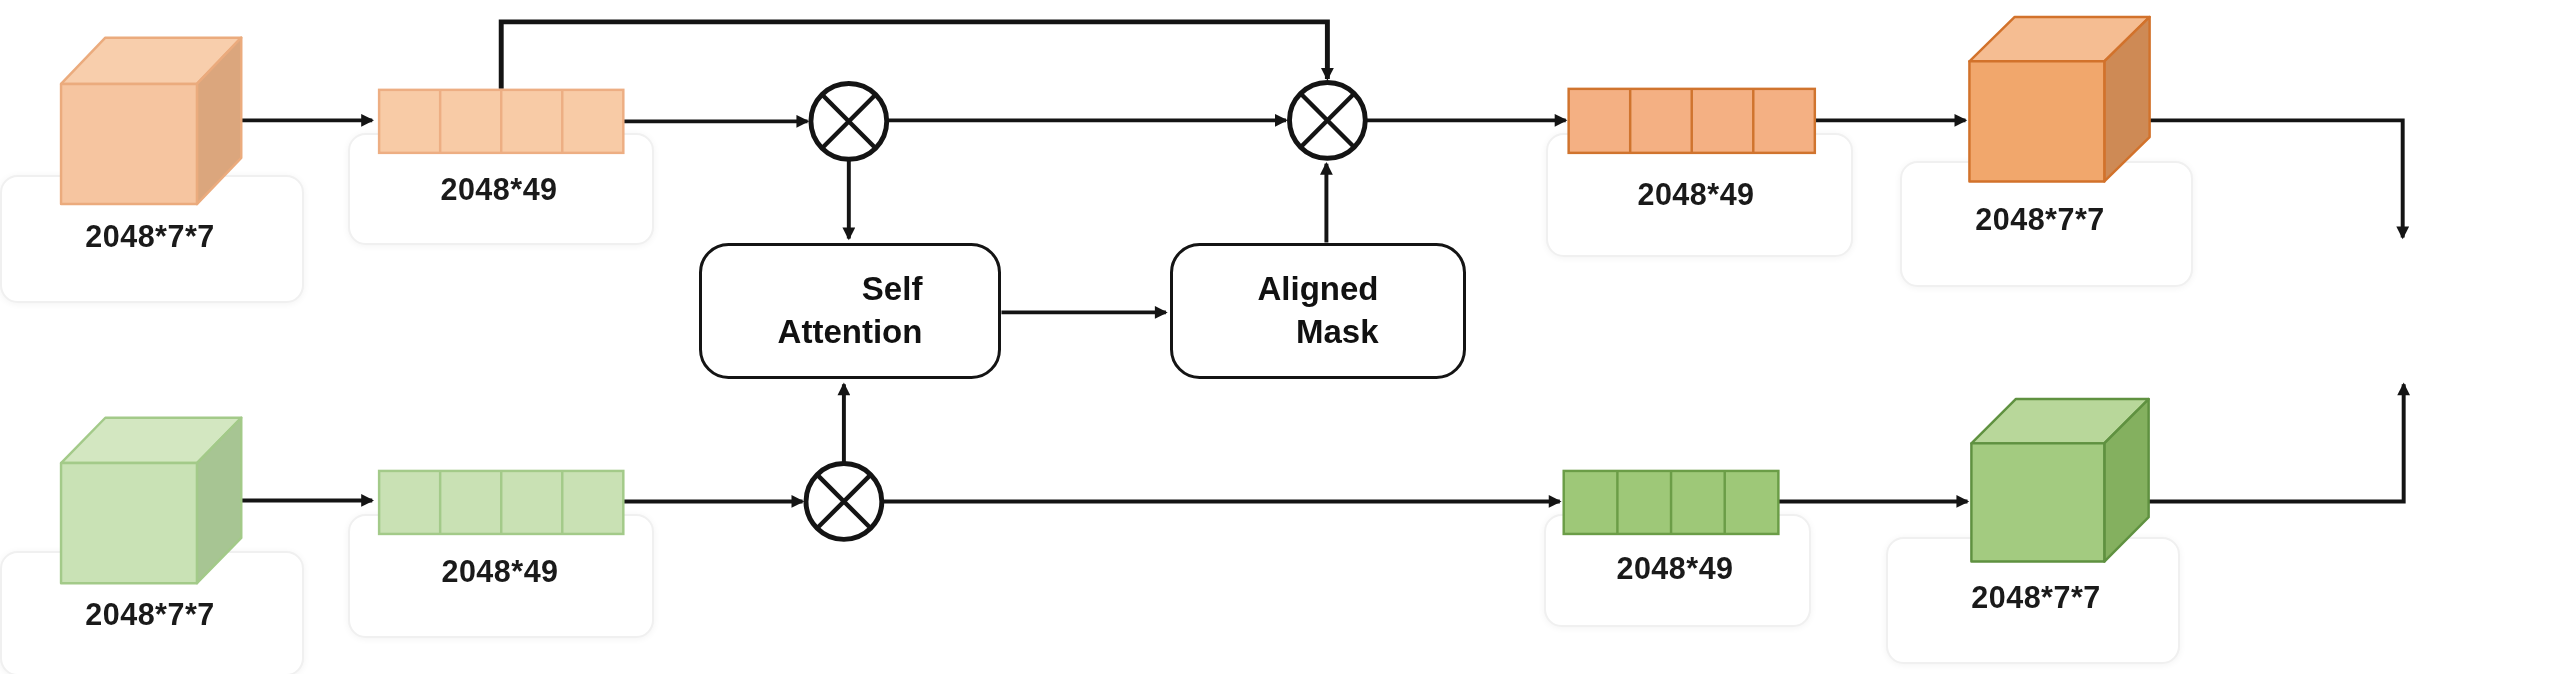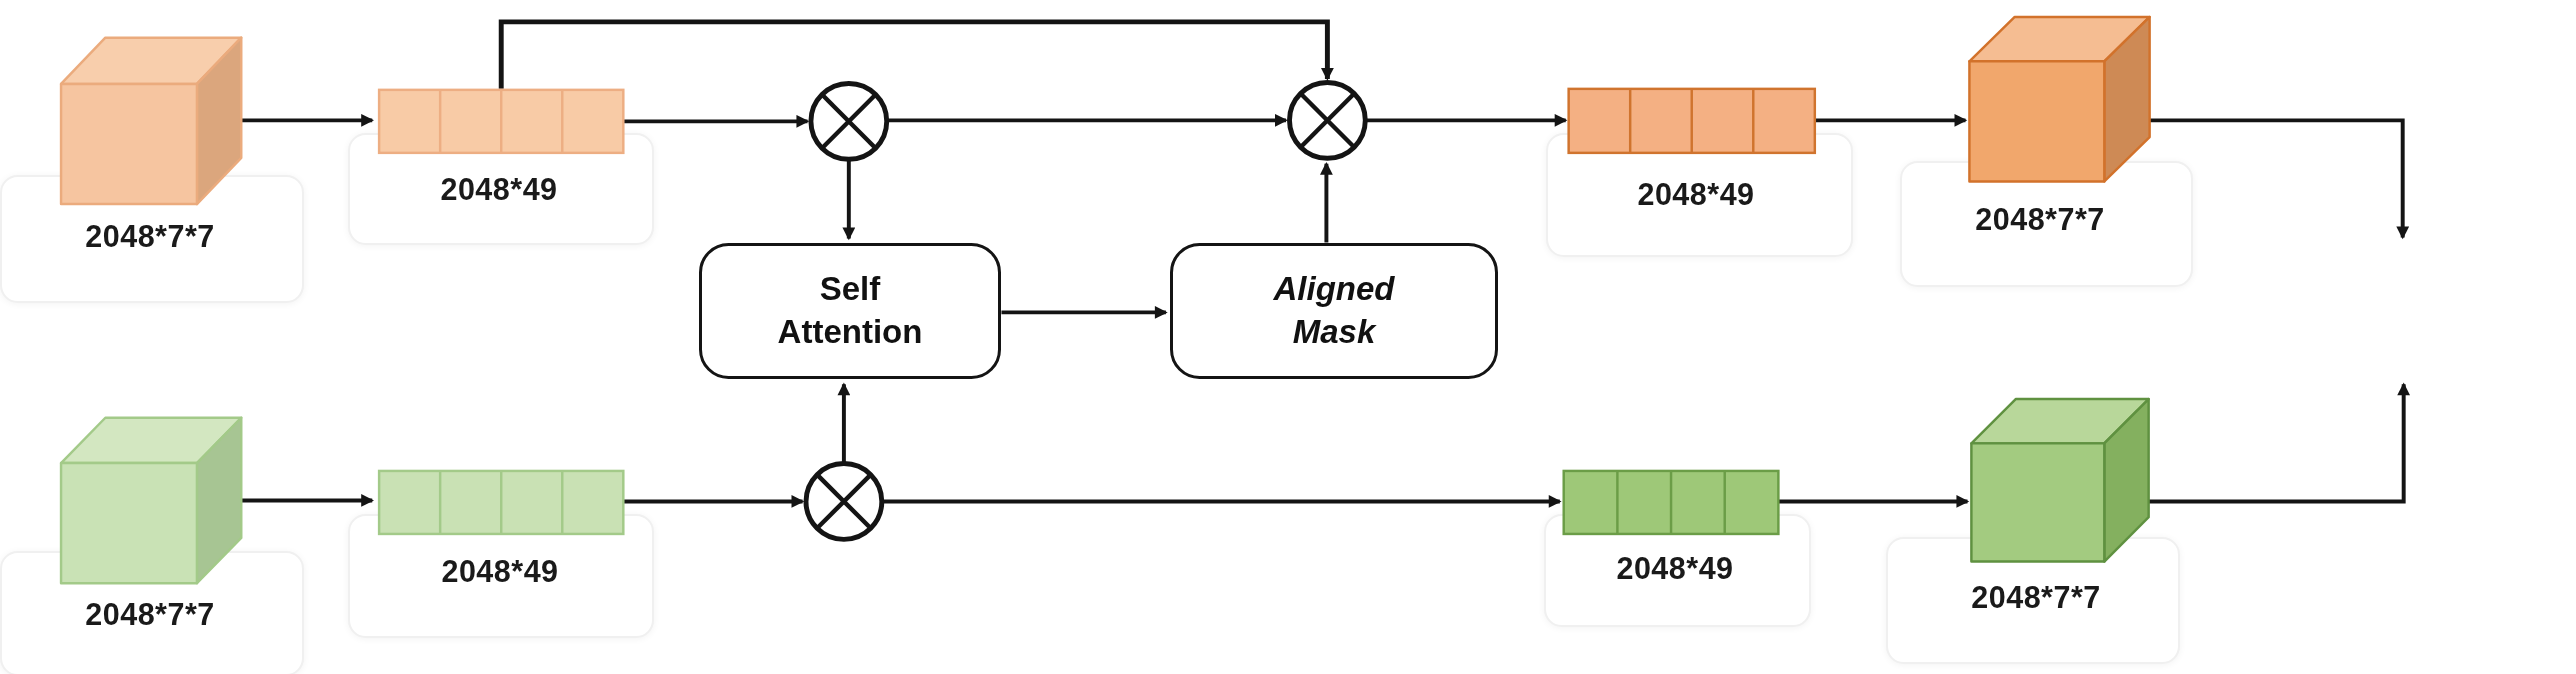--- a/index.html
+++ b/index.html
@@ -12,21 +12,21 @@
     position:absolute;background:#ffffff;border:2px solid #f0f0f0;border-radius:17.7px;
     box-shadow:0 1px 7.9px rgba(0,0,0,0.05);
   }
   .lbl{
     position:absolute;transform:translate(-50%,-50%);
     font-weight:bold;font-size:30.5px;color:#1a1a1a;white-space:nowrap;letter-spacing:0.5px;
   }
   .block{
     position:absolute;box-sizing:border-box;background:#ffffff;
     border:3.9px solid #141414;border-radius:29.5px;
-    display:flex;align-items:center;justify-content:center;text-align:center;
+    display:flex;align-items:center;justify-content:center;text-align:right;
     font-weight:bold;font-size:33px;line-height:1.3;color:#111;white-space:pre-line;
   }
 </style>
 </head>
 <body>
 
 <div id="stage">
 
   <div class="card" style="left:0px;top:175px;width:300px;height:124px;"></div>
   <div class="card" style="left:348px;top:133px;width:302px;height:108px;"></div>
@@ -136,17 +136,17 @@
   <div class="lbl" style="left:499px;top:189px;">2048*49</div>
   <div class="lbl" style="left:1696px;top:194px;">2048*49</div>
   <div class="lbl" style="left:2040px;top:219px;">2048*7*7</div>
   <div class="lbl" style="left:150px;top:614px;">2048*7*7</div>
   <div class="lbl" style="left:500px;top:571px;">2048*49</div>
   <div class="lbl" style="left:1675px;top:568px;">2048*49</div>
   <div class="lbl" style="left:2036px;top:597px;">2048*7*7</div>
 
   <div class="block" style="left:699px;top:243px;width:302px;height:136px;">Self
 Attention</div>
-  <div class="block" style="left:1170px;top:243px;width:328px;height:136px;font-style:italic;">Aligned
+  <div class="block" style="left:1170px;top:243px;width:296px;height:136px;">Aligned
 Mask</div>
 
 </div>
 
 
 </body></html>

